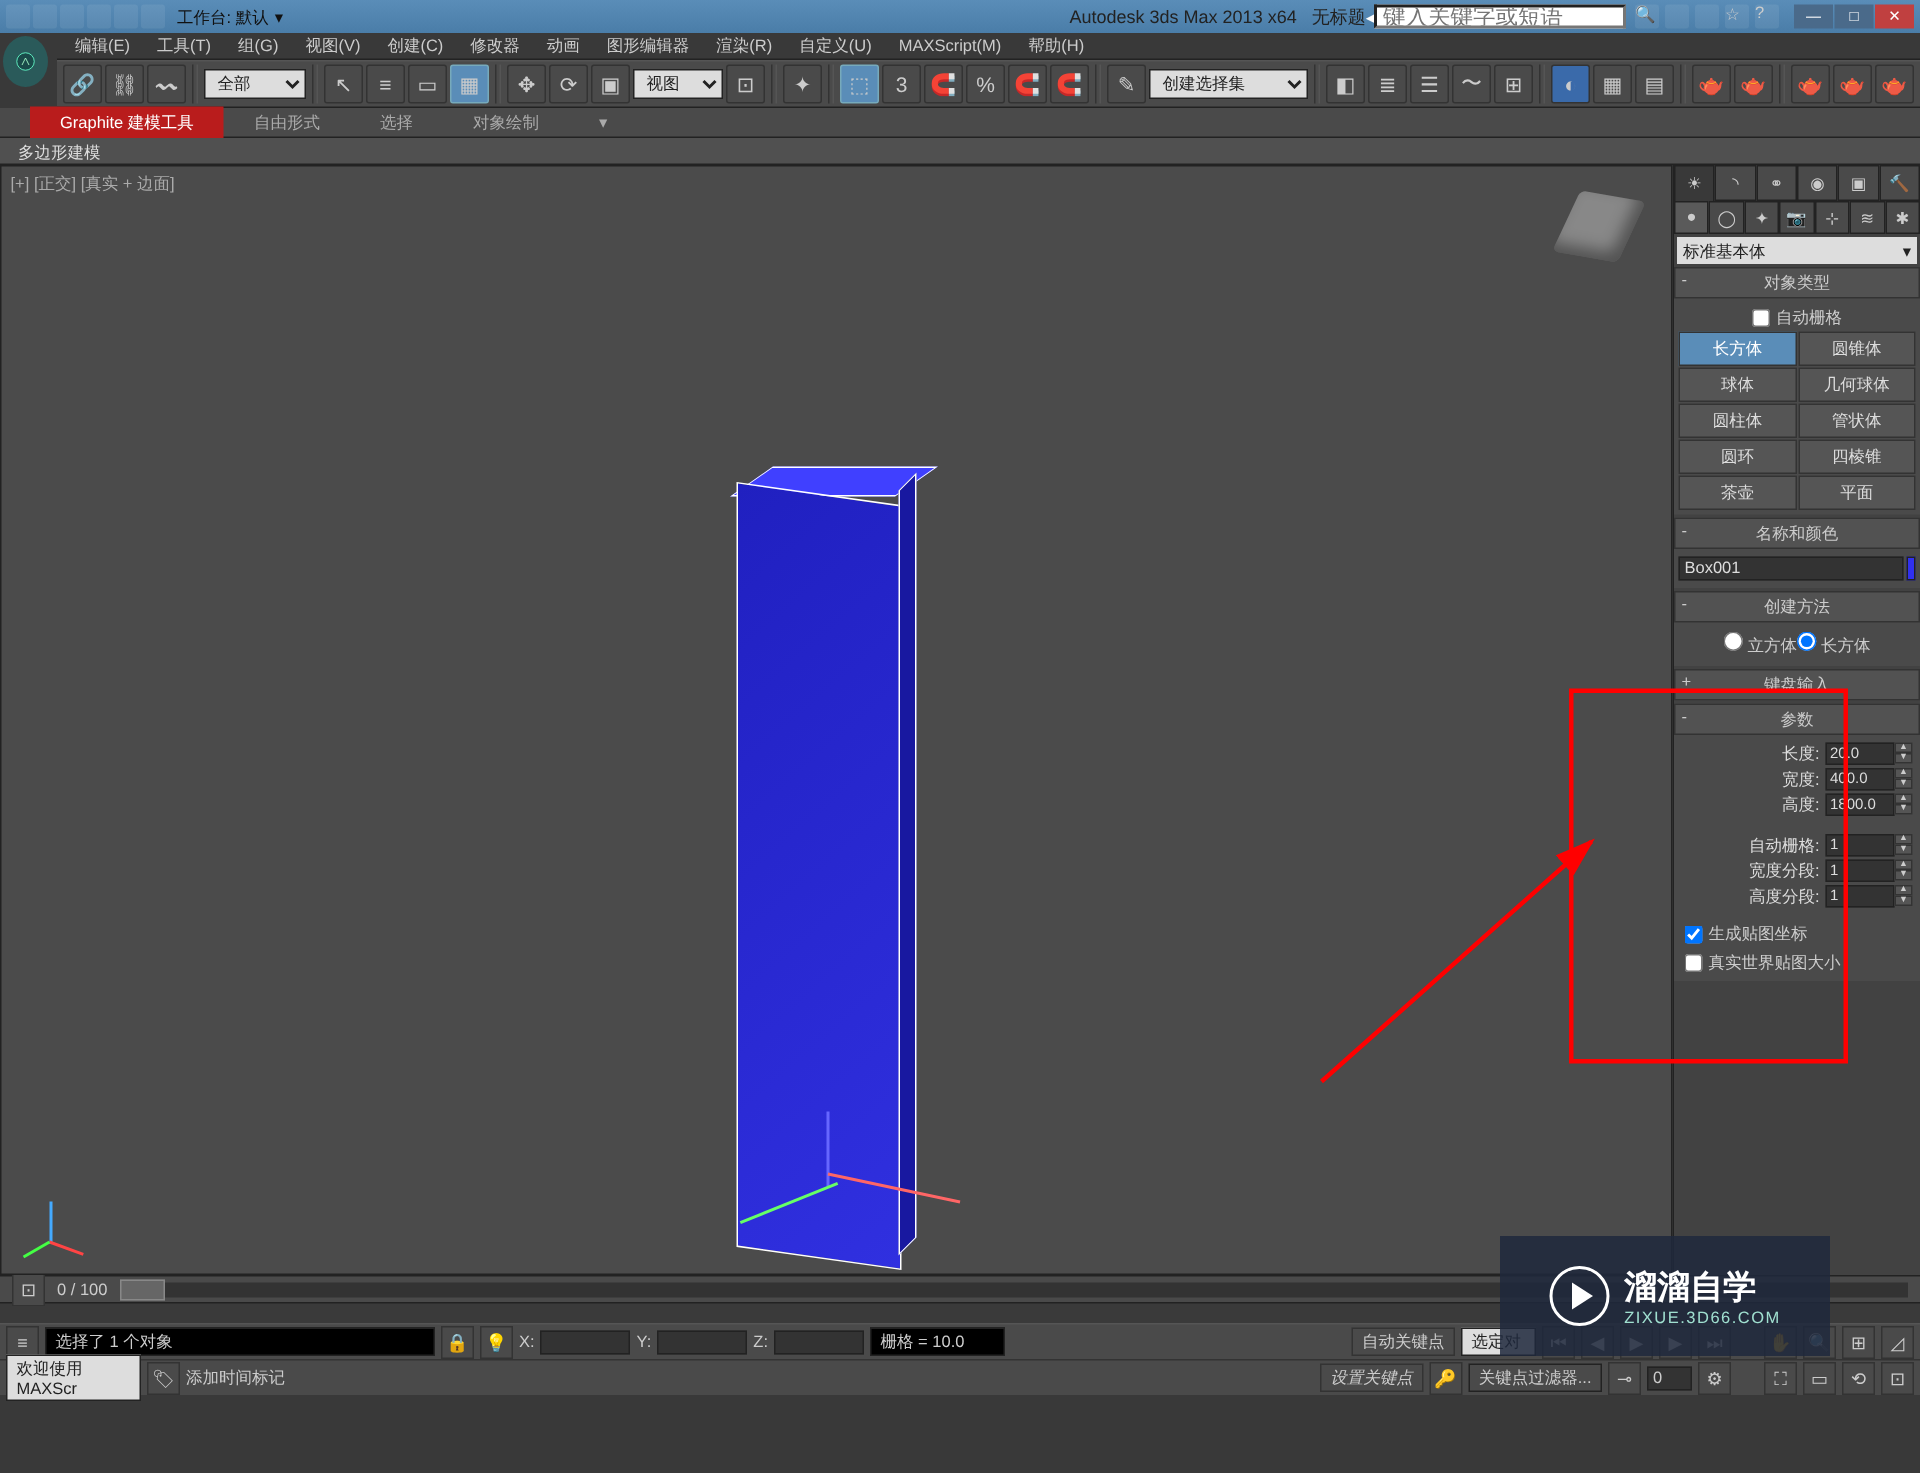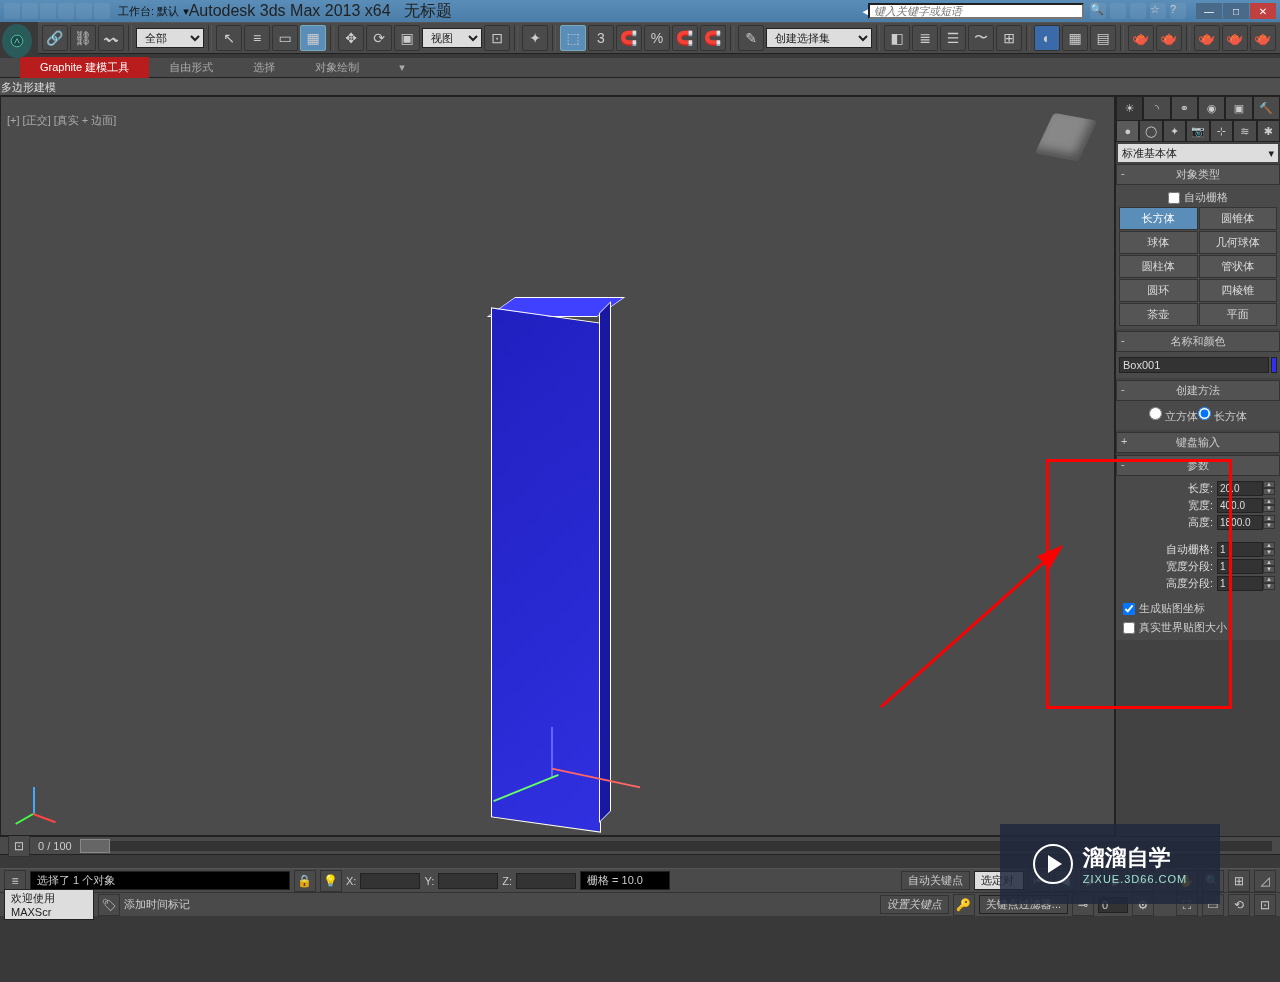--- a/index.html
+++ b/index.html
@@ -3,22 +3,22 @@
 <meta charset="utf-8">
 <style>
 * { margin: 0; padding: 0; box-sizing: border-box; font-family: "Microsoft YaHei", Arial, sans-serif; }
 body { background: #393939; color: #cccccc; font-size: 11px; overflow: hidden; width: 1280px; height: 982px; position: relative; }
 
 
 .titlebar { height: 22px; background: linear-gradient(#5a8db8,#4a7da8); display: flex; align-items: center; padding: 0 4px; }
 .titlebar .qat { display: flex; gap: 2px; align-items: center; }
 .titlebar .qat-btn { width: 16px; height: 16px; background: rgba(255,255,255,0.08); border-radius: 2px; }
 .titlebar .workspace { margin-left: 8px; color: #111; font-size: 11px; display:flex; align-items:center; gap:4px;}
-.titlebar .center { flex: 1; text-align: left; color: #222; font-size: 16px; }
-.titlebar .search { width: 216px; height: 16px; background: #fff; font-size: 11px; color: #888; padding: 0 4px; font-style: italic; }
+.titlebar .center { flex: 1; text-align: right; color: #222; font-size: 12px; }
+.titlebar .search { width: 168px; height: 16px; background: #fff; font-size: 15px; color: #888; padding: 0 4px; }
 .titlebar .right-icons { display: flex; gap: 4px; margin-left: 6px; }
 .titlebar .win-btns { display: flex; margin-left: 10px; gap:1px;}
 .titlebar .win-btn { width: 26px; height: 16px; background: #4a6a8a; display:flex; align-items:center; justify-content:center; color:#fff; font-size:10px;}
 .titlebar .win-btn.close { background: #c04040; }
 
 
 .menubar { height: 18px; background: #393939; display: flex; align-items: center; padding: 0 4px; gap: 2px; border-bottom: 1px solid #222;}
 .app-icon { width: 34px; height: 34px; background: #2a5a5a; border-radius: 50%; margin: 2px 6px 0 2px; display:flex; align-items:center; justify-content:center; color:#8fc; font-size:16px; position: relative; z-index: 5;}
 .menubar .menu-item { padding: 2px 8px; color: #ccc; cursor: default; }
 
@@ -28,26 +28,26 @@
 .toolbar { height: 32px; background: #4a4a4a; border-top:1px solid #555; border-bottom: 1px solid #222; display: flex; align-items: center; padding: 2px 4px; gap: 2px; }
 .tb-btn { width: 26px; height: 26px; background: #4a4a4a; border: 1px solid #333; display:flex; align-items:center; justify-content:center; font-size:14px; color:#ccc; border-radius:2px;}
 .tb-btn.active { background: #5a8db8; border-color:#7ab;}
 .tb-sep { width: 4px; height: 26px; border-left: 1px solid #333; border-right:1px solid #555; margin: 0 2px; }
 .tb-select { height: 20px; background: #ddd; border: 1px solid #222; font-size: 11px; padding: 0 4px; color:#222; }
 
 
 .ribbon { height: 20px; background: #4a4a4a; display: flex; align-items: center; border-bottom: 1px solid #222;}
 .ribbon-tab { padding: 3px 20px; color: #aaa; font-size: 11px; }
 .ribbon-tab.active { background: #b91c1c; color: #fff; margin-left: 20px; }
-.ribbon-sub { height: 18px; background: #505050; padding: 2px 1px; font-size: 11px; color:#ddd; border-bottom:1px solid #222;}
+.ribbon-sub { height: 18px; background: #505050; padding: 2px 12px; font-size: 11px; color:#ddd; border-bottom:1px solid #222;}
 
 
 .main { display: flex; height: 740px; }
 .viewport { flex: 1; background: #4b4b4b; position: relative; border: 1px solid #222; }
-.viewport-label { position: absolute; top: 16px; left: 6px; color: #aaa; font-size: 11px; }
+.viewport-label { position: absolute; top: 4px; left: 6px; color: #aaa; font-size: 11px; }
 .viewcube { position: absolute; top: 10px; right: 16px; width: 64px; height: 64px; }
 .viewcube .cube { width:44px; height:44px; background: #888; transform: rotate(15deg) skew(-10deg,-5deg); margin:8px auto; border-radius:4px; box-shadow: inset -6px -6px 10px rgba(0,0,0,0.4);}
 .axis-tripod { position: absolute; bottom: 20px; left: 14px; width: 40px; height: 40px; }
 .axis-tripod .z { position:absolute; bottom:0; left:18px; width:2px; height:28px; background:#4af;}
 .axis-tripod .x { position:absolute; bottom:0; left:18px; width:24px; height:2px; background:#f44; transform-origin:left; transform:rotate(20deg);}
 .axis-tripod .y { position:absolute; bottom:0; left:18px; width:20px; height:2px; background:#4f4; transform-origin:left; transform:rotate(150deg);}
 
 
 .box3d { position: absolute; left: 490px; top: 200px; width: 130px; height: 540px; }
 .box3d .front { position:absolute; left:0; top:18px; width:110px; height:510px; background: linear-gradient(135deg,#2020c0,#3030e0); border:1px solid #fff; transform: skewY(8deg);}
@@ -149,20 +149,34 @@
 </div>
 
 <div class="menubar-wrap">
   <div class="app-icon">
     <svg class="icon" viewBox="0 0 24 24">
         <circle cx="12" cy="12" r="10" fill="#1a4a4a" stroke="#6fc" stroke-width="1"></circle>
         <path d="M8 16 L12 8 L16 16" stroke="#afc" fill="none"></path>
       </svg>
   </div>
   <div style="flex:1">
+    <div class="menubar">
+      <span class="menu-item">编辑(E)</span>
+      <span class="menu-item">工具(T)</span>
+      <span class="menu-item">组(G)</span>
+      <span class="menu-item">视图(V)</span>
+      <span class="menu-item">创建(C)</span>
+      <span class="menu-item">修改器</span>
+      <span class="menu-item">动画</span>
+      <span class="menu-item">图形编辑器</span>
+      <span class="menu-item">渲染(R)</span>
+      <span class="menu-item">自定义(U)</span>
+      <span class="menu-item">MAXScript(M)</span>
+      <span class="menu-item">帮助(H)</span>
+    </div>
 
     <div class="toolbar">
       <div class="tb-btn">🔗</div>
       <div class="tb-btn">⛓</div>
       <div class="tb-btn">〰</div>
       <div class="tb-sep"></div>
       <select class="tb-select" style="width:68px"><option>全部</option></select>
       <div class="tb-sep"></div>
       <div class="tb-btn">↖</div>
       <div class="tb-btn">≡</div>

